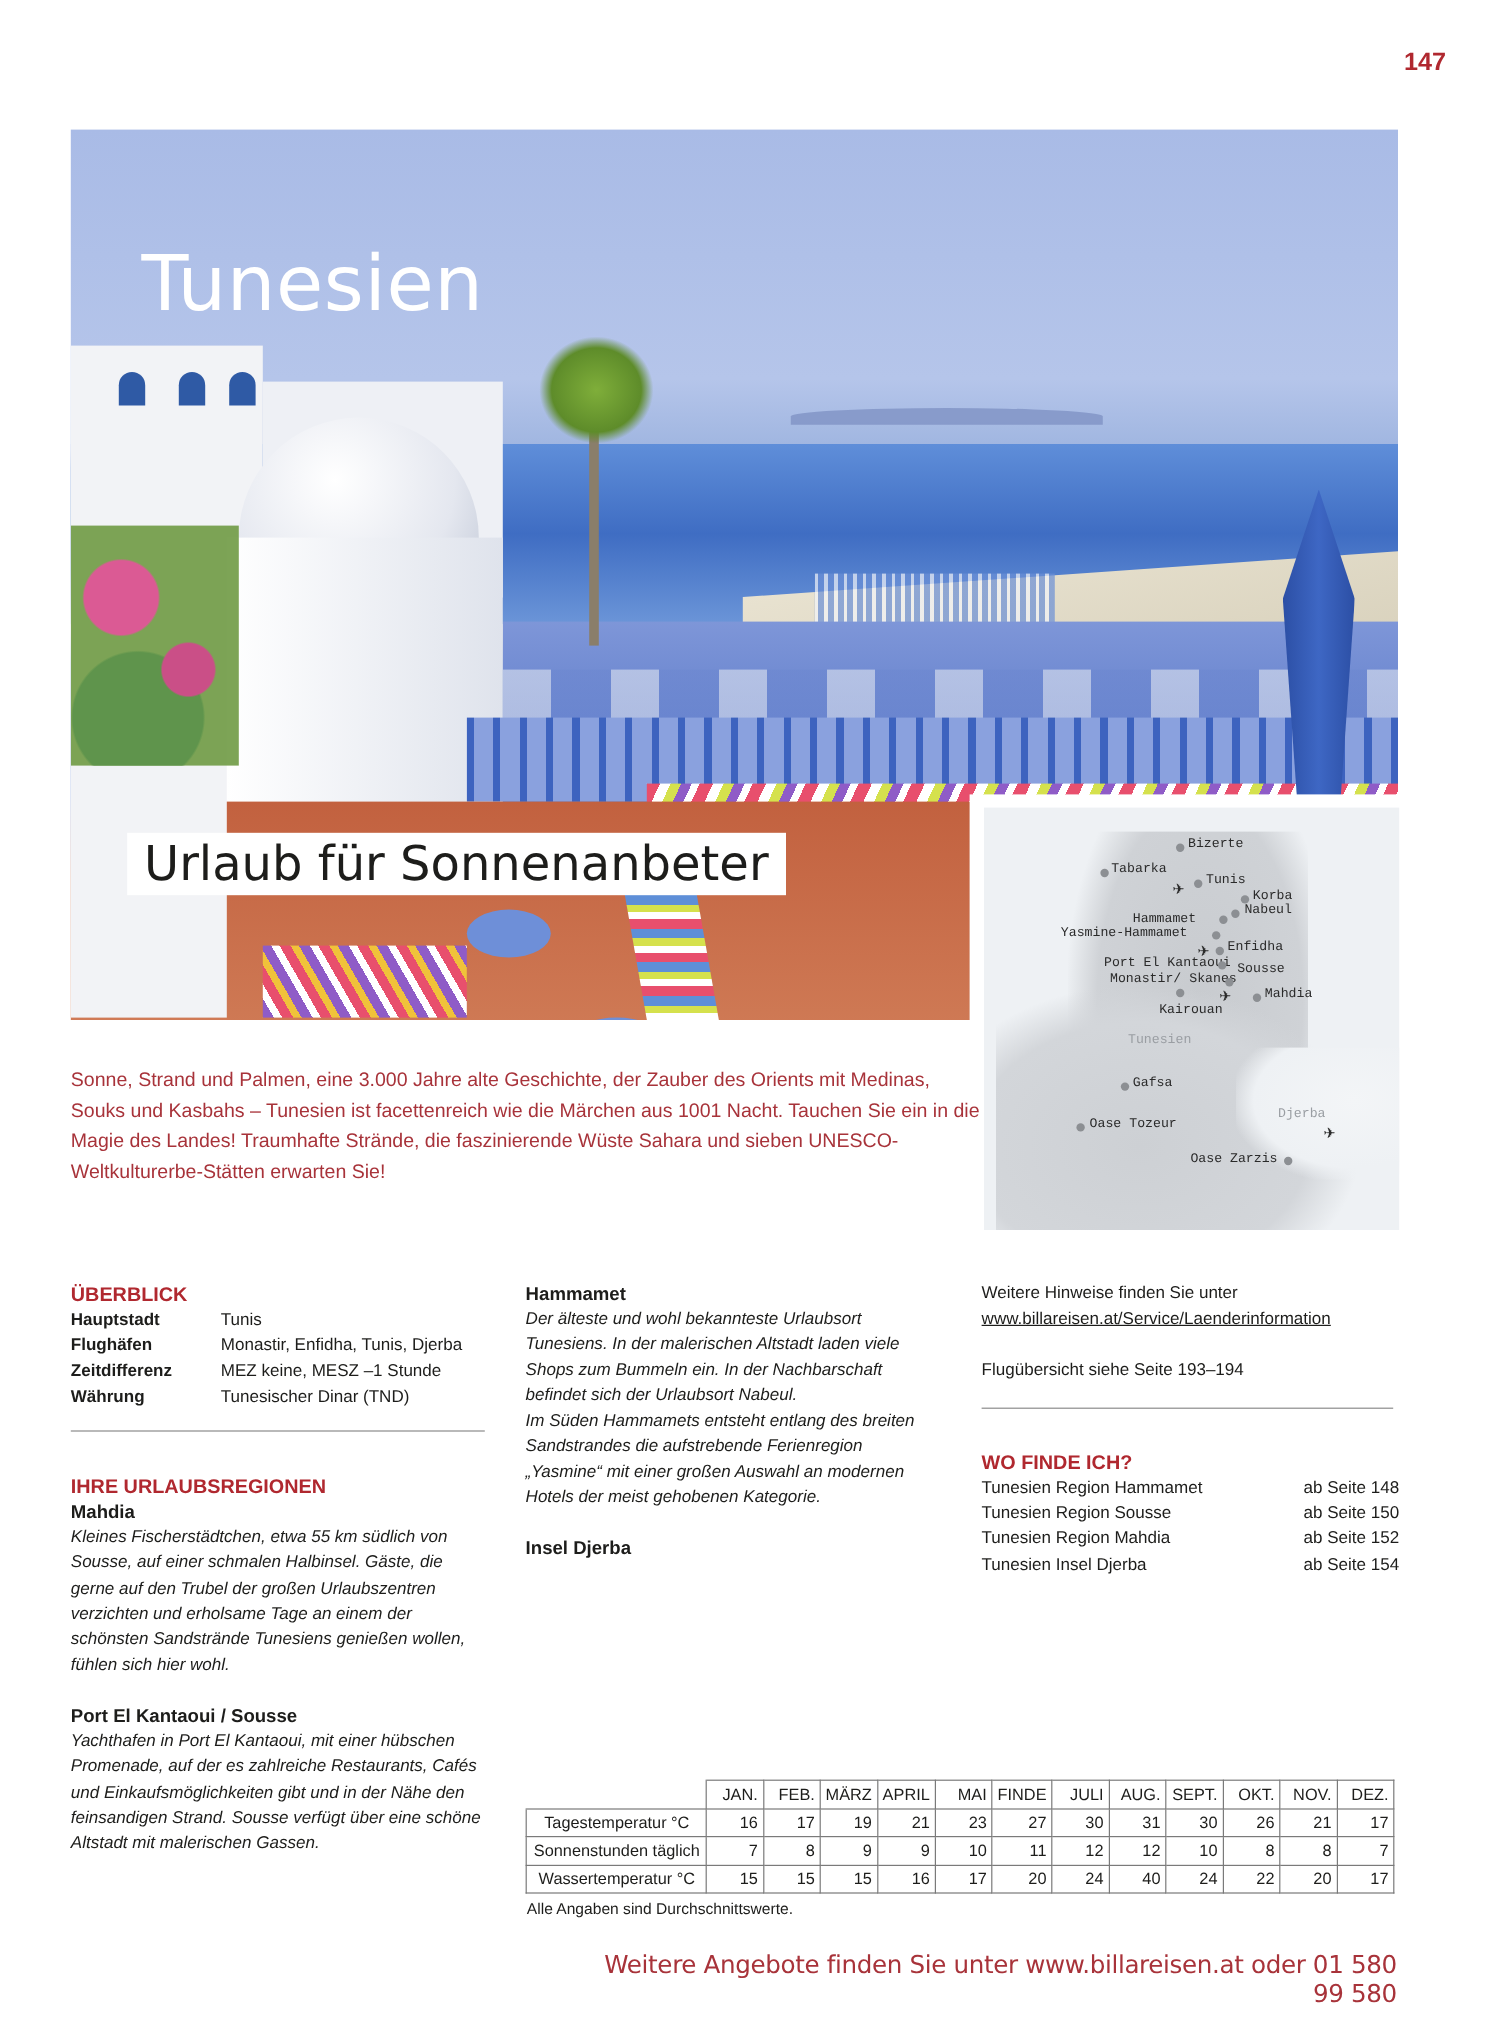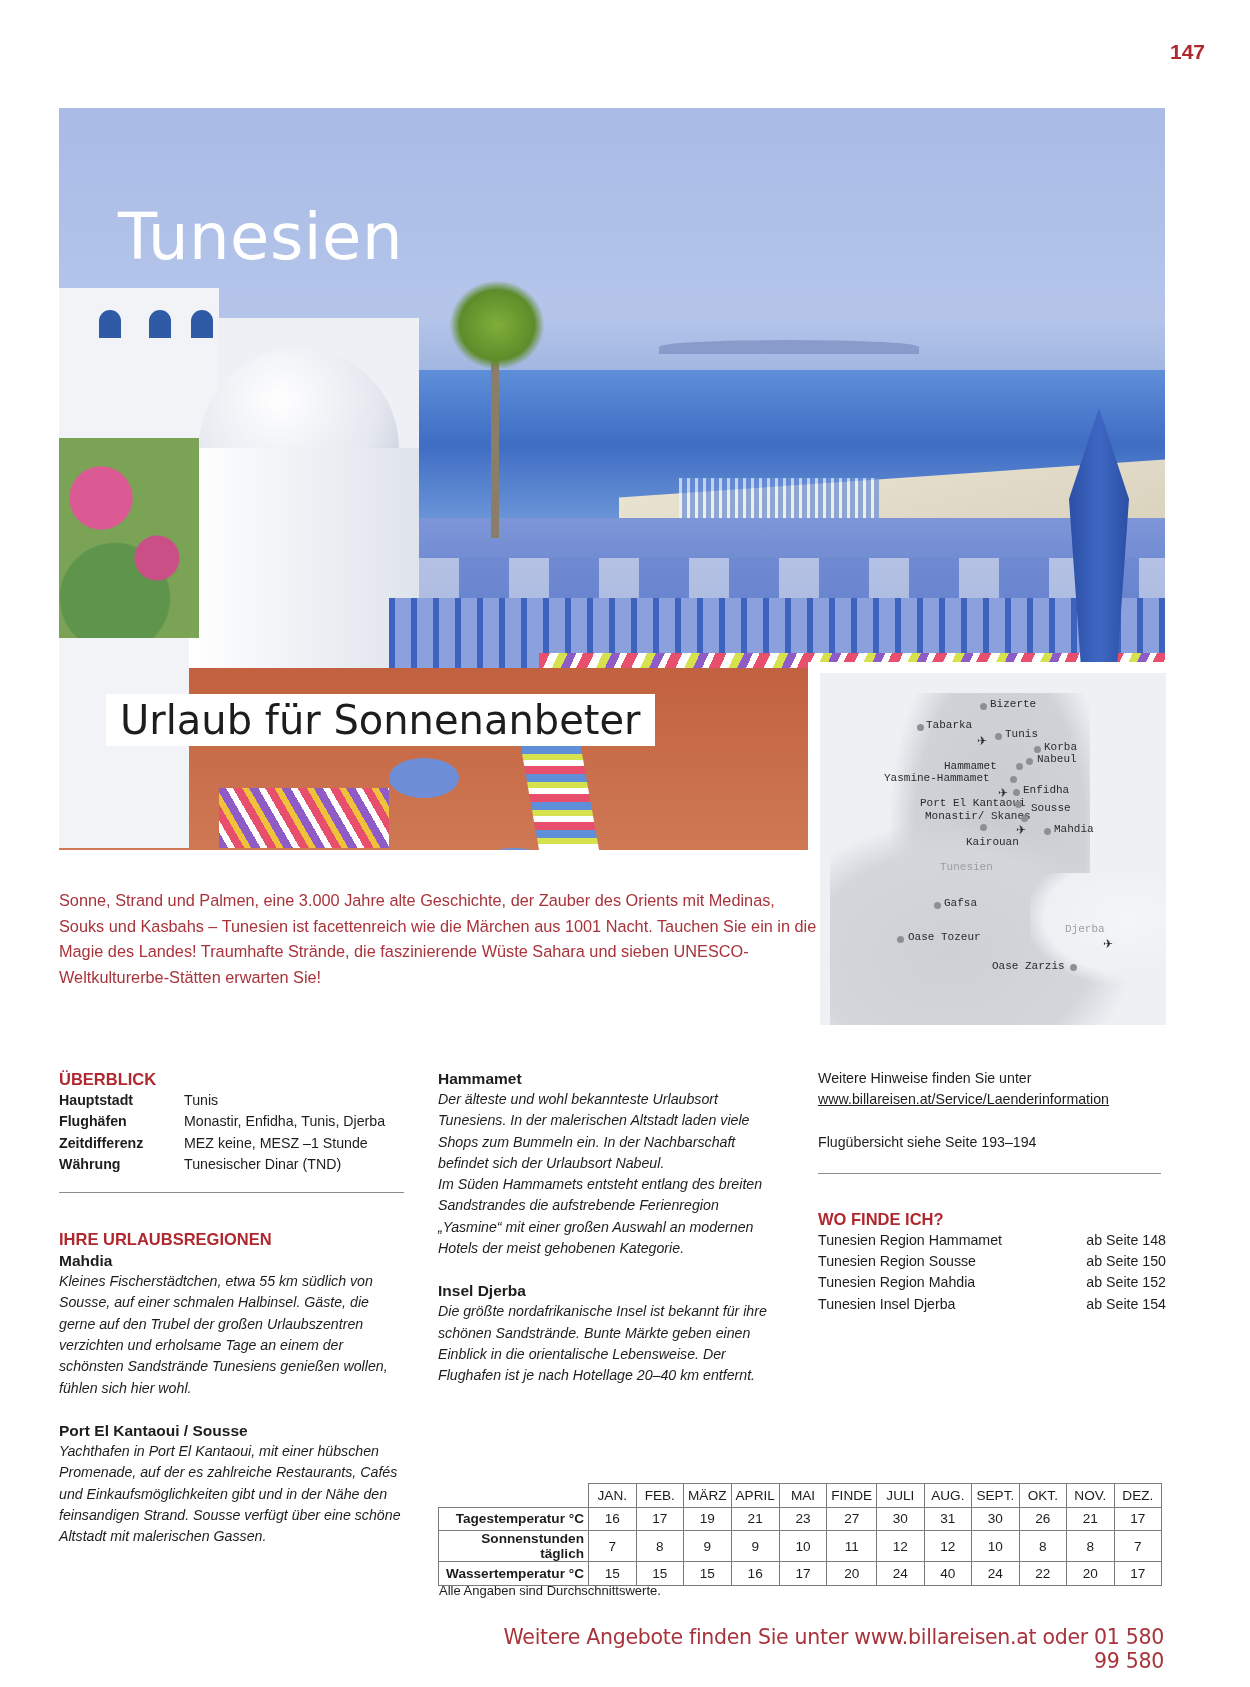--- a/index.html
+++ b/index.html
@@ -69,23 +69,23 @@
     .col-right .rule { margin: 20px 0 34px 0; width: 343px; }
 
     .para { margin-bottom: 0; font-style: italic; }
     .gap { height: 21px; }
     .link { text-decoration: underline; }
 
     .toc-row { display: flex; justify-content: space-between; }
 
     
     .climate { position: absolute; left: 438px; top: 1483px; border-collapse: collapse; font-size: 13.6px; color: #1d1d1b; }
-    .climate td, .climate th { border: 1.4px solid #7a7a7a; height: 23.5px; text-align: center; font-weight: normal; padding: 0 4px; }
+    .climate td, .climate th { border: 1.4px solid #7a7a7a; height: 23.5px; text-align: right; font-weight: normal; padding: 0 4px; }
     .climate th.empty { border-top: none; border-left: none; border-bottom: 1.4px solid #7a7a7a; }
-    .climate td.row-label { text-align: right; width: 150px; padding-left: 5px; font-weight: bold; }
+    .climate td.row-label { text-align: center; width: 150px; padding-left: 5px; }
     .climate .mc { width: 47.5px; }
     .climate-note { position: absolute; left: 439px; top: 1583px; font-size: 13px; color: #1d1d1b; }
 
     .footer { position: absolute; left: 478px; top: 1625px; width: 686px; text-align: right; font-size: 20.5px; color: #a8333a; font-family: "DejaVu Sans", sans-serif; letter-spacing: -0.3px; }
   </style>
 </head>
 <body>
 
 <div class="page-number">147</div>
 
@@ -210,21 +210,20 @@
   <div class="sub-heading">Port El Kantaoui / Sousse</div>
   <div class="para">Yachthafen in Port El Kantaoui, mit einer hübschen Promenade, auf der es zahlreiche Restaurants, Cafés und Einkaufsmöglichkeiten gibt und in der Nähe den feinsandigen Strand. Sousse verfügt über eine schöne Altstadt mit malerischen Gassen.</div>
 </div>
 
 <div class="col col-mid">
   <div class="sub-heading">Hammamet</div>
   <div class="para">Der älteste und wohl bekannteste Urlaubsort Tunesiens. In der malerischen Altstadt laden viele Shops zum Bummeln ein. In der Nachbarschaft befindet sich der Urlaubsort Nabeul.</div>
   <div class="para">Im Süden Hammamets entsteht entlang des breiten Sandstrandes die aufstrebende Ferienregion „Yasmine“ mit einer großen Auswahl an modernen Hotels der meist gehobenen Kategorie.</div>
   <div class="gap"></div>
   <div class="sub-heading">Insel Djerba</div>
-  <div class="para">Die größte nordafrikanische Insel ist bekannt für ihre schönen Sandstrände. Bunte Märkte geben einen Einblick in die orientalische Lebensweise. Der Flughafen ist je nach Hotellage 20–40 km entfernt.</div>
 </div>
 
 <div class="col col-right">
   <div>Weitere Hinweise finden Sie unter</div>
   <div class="link">www.billareisen.at/Service/Laenderinformation</div>
   <div class="gap"></div>
   <div>Flugübersicht siehe Seite 193–194</div>
   <div class="rule"></div>
 
   <div class="section-heading">WO FINDE ICH?</div>

